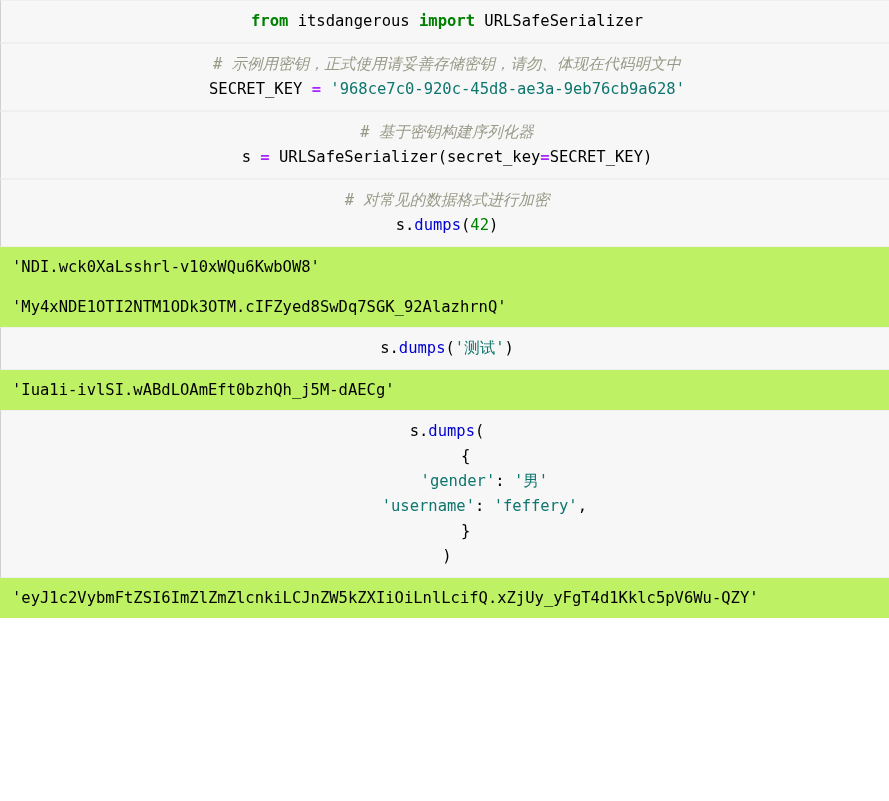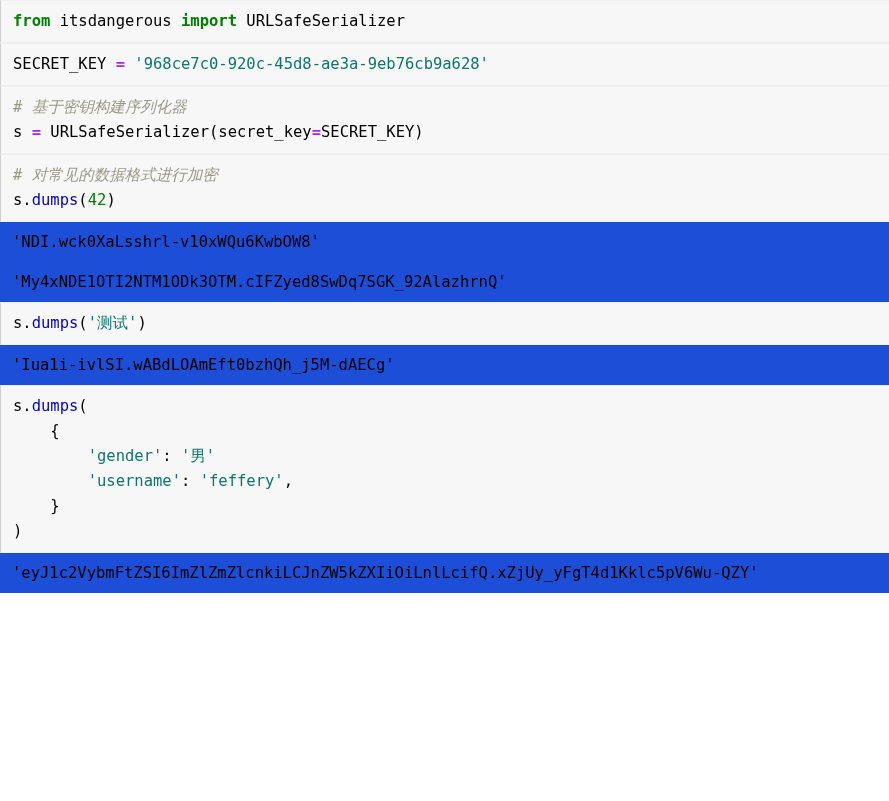--- a/index.html
+++ b/index.html
@@ -17,23 +17,24 @@
     width: 889px;
   }
   
   .cell-input {
     background: #f7f7f7;
     border-left: 1px solid #cfcfcf;
     border-top: 1px solid #efefef;
     border-bottom: 1px solid #efefef;
     padding: 8px 8px 8px 12px;
     box-sizing: border-box;
+    text-align: center;
   }
   .cell-output {
-    background: #1d4ed8;
+    background: #bef264;
     padding: 9px 8px 9px 12px;
     box-sizing: border-box;
   }
   .code-line {
     font-family: "DejaVu Sans Mono", "Liberation Mono", monospace;
     font-size: 15.5px;
     line-height: 25px;
     white-space: pre;
     color: #000000;
     letter-spacing: 0px;
@@ -58,20 +59,21 @@
   .cjk-str { font-family: "DejaVu Sans", "Liberation Sans", sans-serif; }
 </style>
 </head>
 <body>
 
 <div id="notebook">
     <div class="cell-input">
       <div class="code-line"><span class="tok-k">from</span><span class="tok-p"> </span><span class="tok-n">itsdangerous</span><span class="tok-p"> </span><span class="tok-k">import</span><span class="tok-p"> </span><span class="tok-n">URLSafeSerializer</span></div>
     </div>
     <div class="cell-input">
+      <div class="code-line"><span class="tok-c"># </span><span class="tok-cn">示例用密钥，正式使用请妥善存储密钥，请勿、体现在代码明文中</span></div>
       <div class="code-line"><span class="tok-n">SECRET_KEY </span><span class="tok-o">=</span><span class="tok-p"> </span><span class="tok-s">'968ce7c0-920c-45d8-ae3a-9eb76cb9a628'</span></div>
     </div>
     <div class="cell-input">
       <div class="code-line"><span class="tok-c"># </span><span class="tok-cn">基于密钥构建序列化器</span></div>
       <div class="code-line"><span class="tok-n">s </span><span class="tok-o">=</span><span class="tok-p"> </span><span class="tok-n">URLSafeSerializer</span><span class="tok-p">(</span><span class="tok-n">secret_key</span><span class="tok-o">=</span><span class="tok-n">SECRET_KEY</span><span class="tok-p">)</span></div>
     </div>
     <div class="cell-input">
       <div class="code-line"><span class="tok-c"># </span><span class="tok-cn">对常见的数据格式进行加密</span></div>
       <div class="code-line"><span class="tok-n">s</span><span class="tok-p">.</span><span class="tok-nf">dumps</span><span class="tok-p">(</span><span class="tok-m">42</span><span class="tok-p">)</span></div>
     </div>

